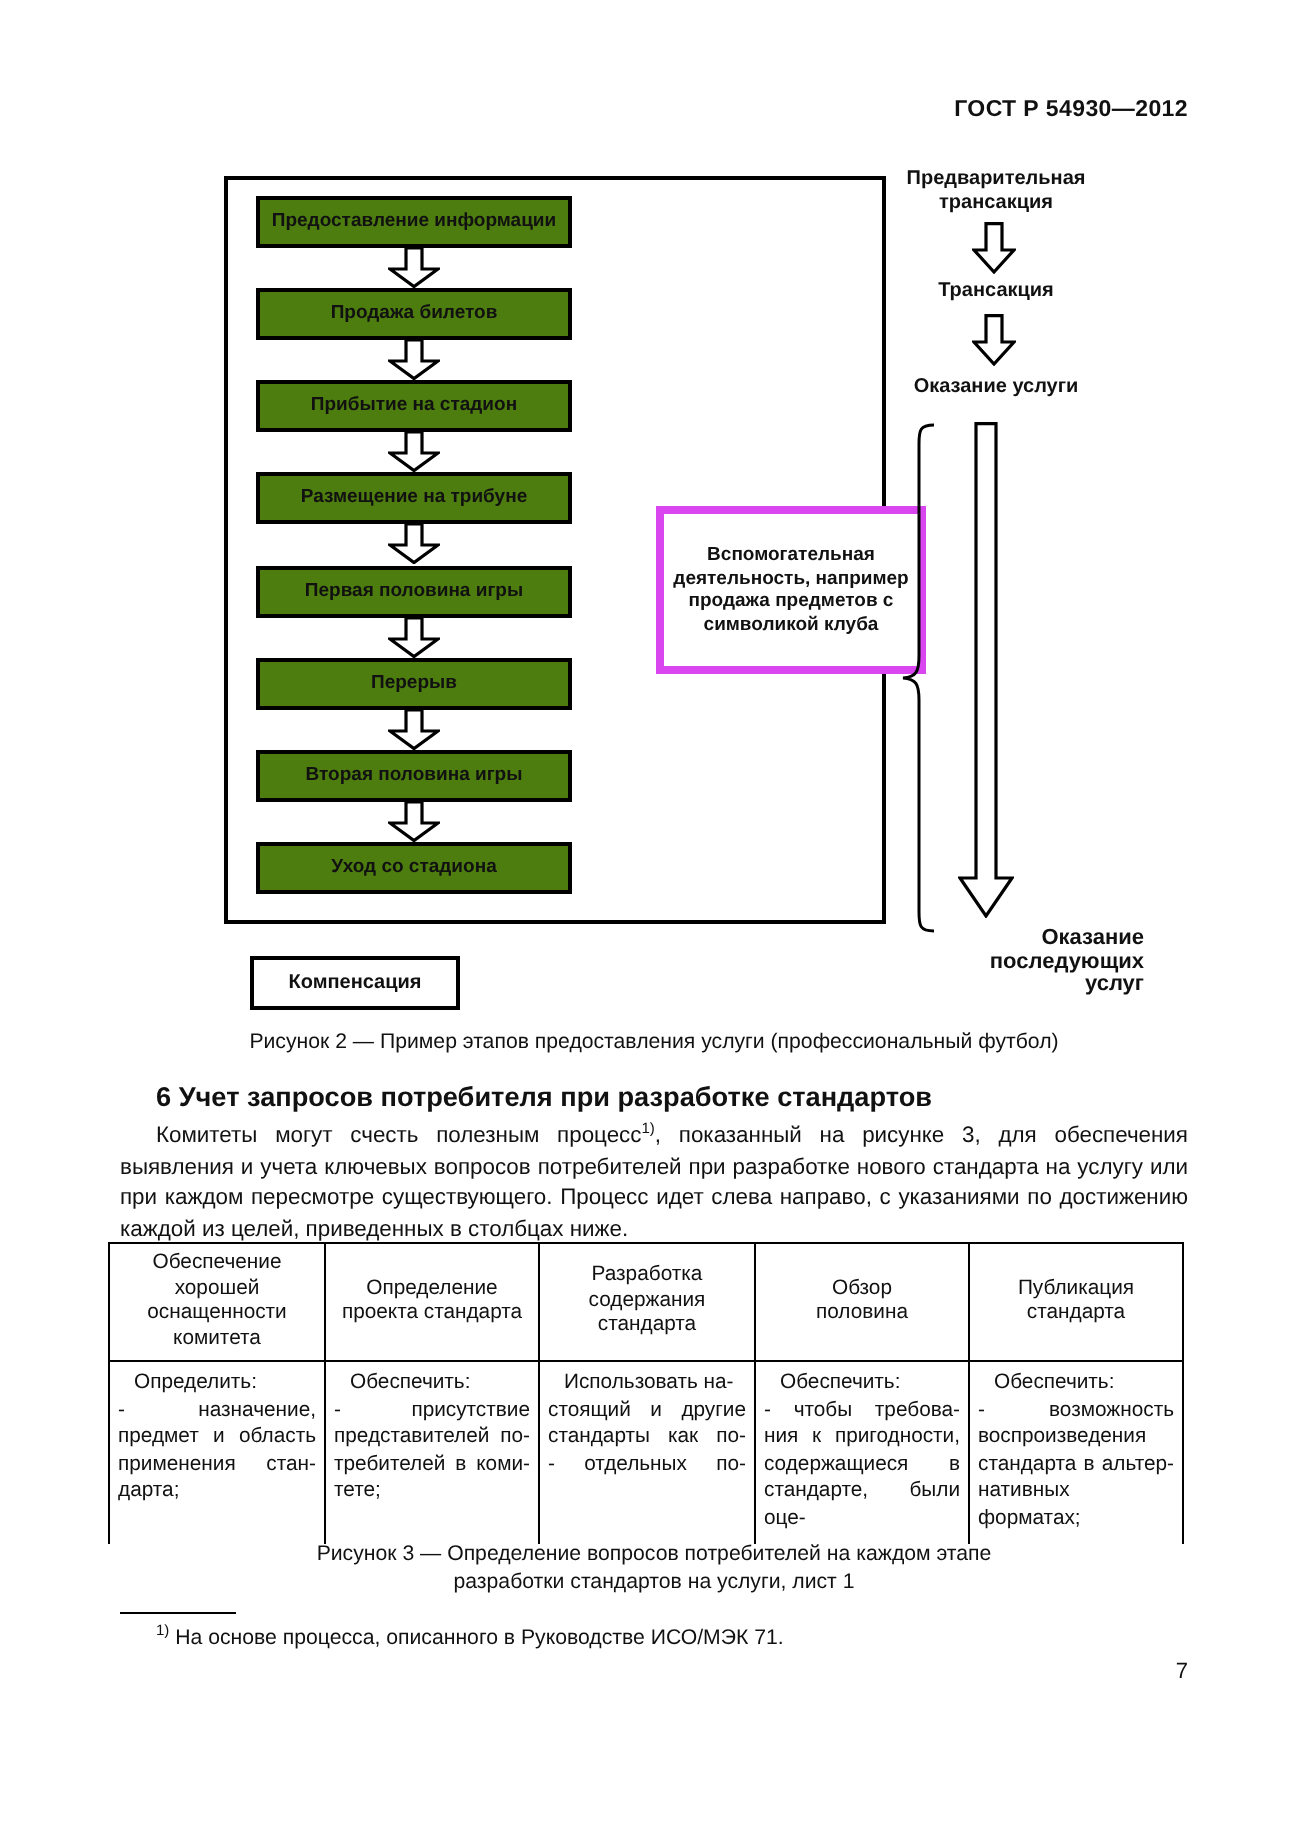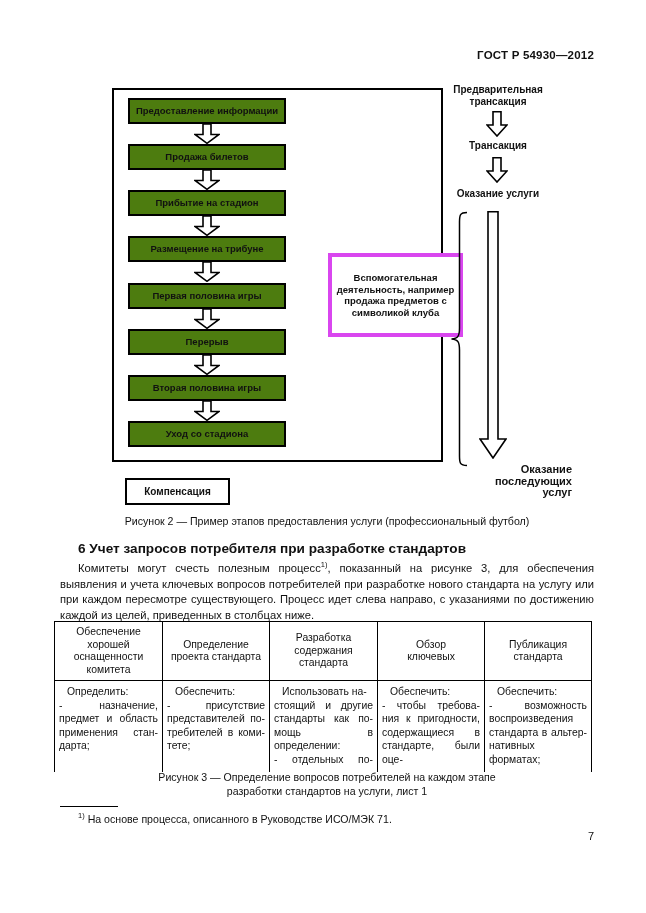--- a/index.html
+++ b/index.html
@@ -137,21 +137,21 @@
         <div>Определение</div>
         <div>проекта стандарта</div>
       </div>
       <div class="th">
         <div>Разработка</div>
         <div>содержания</div>
         <div>стандарта</div>
       </div>
       <div class="th">
         <div>Обзор</div>
-        <div>ключевых</div>
+        <div>половина</div>
       </div>
       <div class="th last">
         <div>Публикация</div>
         <div>стандарта</div>
       </div>
       <div class="td">
         <div class="cl first">Определить:</div>
         <div class="cl">- назначение,</div>
         <div class="cl">предмет и область</div>
         <div class="cl">применения стан-</div>
@@ -161,21 +161,20 @@
         <div class="cl first">Обеспечить:</div>
         <div class="cl">- присутствие</div>
         <div class="cl">представителей по-</div>
         <div class="cl">требителей в коми-</div>
         <div class="cl">тете;</div>
       </div>
       <div class="td">
         <div class="cl first">Использовать на-</div>
         <div class="cl">стоящий и другие</div>
         <div class="cl">стандарты как по-</div>
-        <div class="cl">мощь в определении:</div>
         <div class="cl">- отдельных по-</div>
       </div>
       <div class="td">
         <div class="cl first">Обеспечить:</div>
         <div class="cl">- чтобы требова-</div>
         <div class="cl">ния к пригодности,</div>
         <div class="cl">содержащиеся в</div>
         <div class="cl">стандарте, были оце-</div>
       </div>
       <div class="td last">

